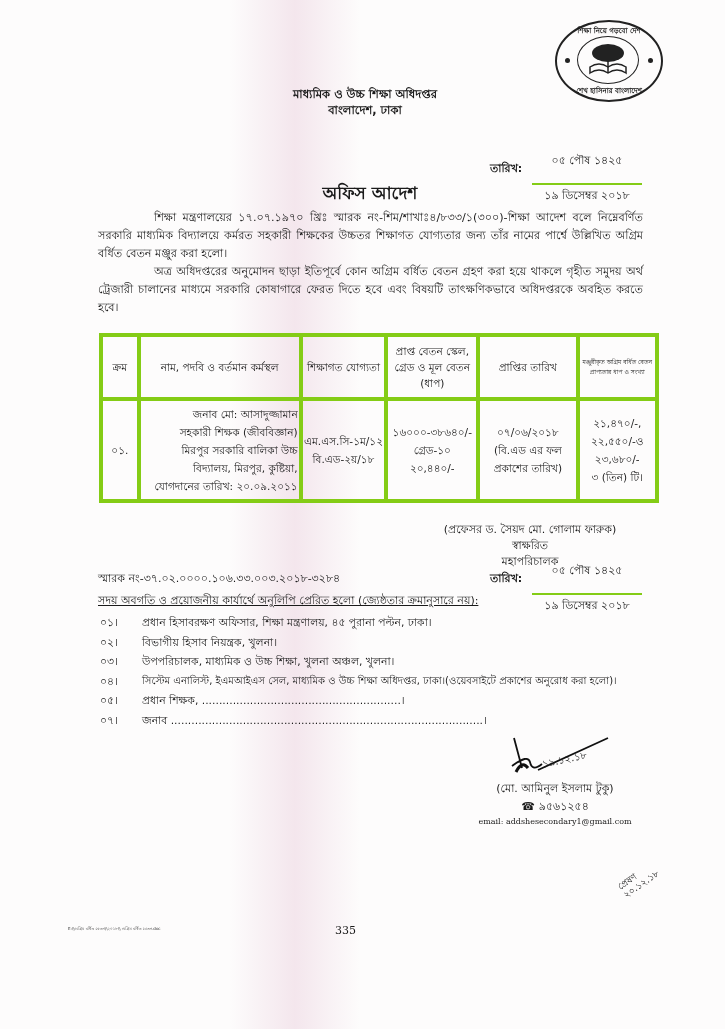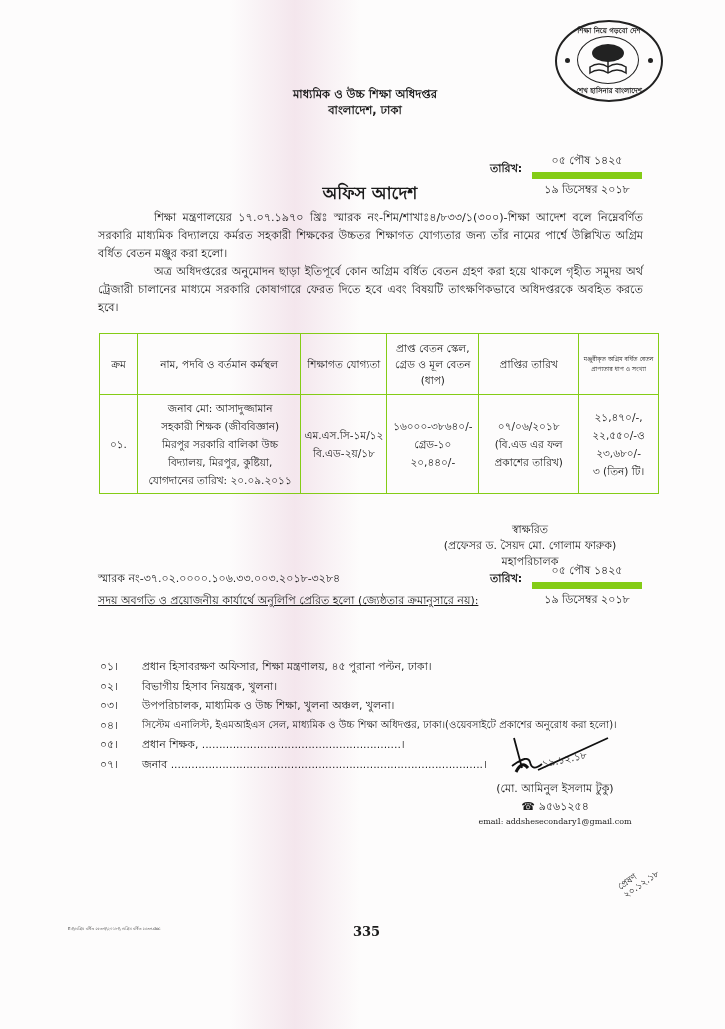--- a/index.html
+++ b/index.html
@@ -32,57 +32,57 @@
   .seal-text-bottom { bottom: 3px; }
   .seal-dot { position: absolute; width: 5px; height: 5px; background: #222; border-radius: 50%; top: 36px; }
 
   
   .header { position: absolute; left: 230px; top: 86px; width: 270px; font-size: 11.5px; line-height: 16px; font-weight: bold; }
   .header .url { font-family: "DejaVu Serif", serif; font-weight: normal; font-size: 12px; }
 
   .date-block { position: absolute; font-size: 11px; }
   .date-label { position: absolute; left: 0; top: 8px; font-weight: bold; }
   .date-fraction { position: absolute; left: 42px; top: 0; width: 110px; text-align: center; }
-  .date-fraction .top { border-bottom: 7px solid #84cc16; padding-bottom: 1px; }
+  .date-fraction .top { border-bottom: 2px solid #84cc16; padding-bottom: 12px; }
   .date-fraction .bot { padding-top: 2px; }
 
   .office-order { position: absolute; left: 320px; top: 180px; width: 100px; text-align: center; font-size: 17px; font-weight: bold; }
 
   .para { position: absolute; left: 98px; width: 545px; font-size: 11.2px; line-height: 18px; text-align: justify; }
   .para .indent { display: inline-block; width: 56px; }
 
   
   table.grid {
     position: absolute; left: 99px; top: 333px; width: 560px; border-collapse: collapse;
     font-size: 10.5px;
   }
-  table.grid th, table.grid td { border: 1px solid #84cc16; text-align: center; vertical-align: middle; }
+  table.grid th, table.grid td { border: 4px solid #84cc16; text-align: center; vertical-align: middle; }
   table.grid th { font-weight: normal; height: 58px; line-height: 16px; }
   table.grid td { height: 96px; line-height: 18px; }
-  table.grid td.left { text-align: center; padding-left: 3px; }
+  table.grid td.left { text-align: right; padding-left: 3px; }
   table.grid th.tiny { font-size: 6px; line-height: 10px; }
 
   .sign1 { position: absolute; left: 430px; top: 522px; width: 200px; text-align: center; font-size: 11px; line-height: 16px; }
 
   .memo { position: absolute; left: 98px; top: 570px; font-size: 11px; }
   .cc-heading { position: absolute; left: 98px; top: 592px; font-size: 11px; text-decoration: underline; }
-  .cc-list { position: absolute; left: 100px; top: 614px; width: 560px; font-size: 10.8px; margin-top: 44px; }
+  .cc-list { position: absolute; left: 100px; top: 614px; width: 560px; font-size: 10.8px; }
   .cc-row { height: 19.5px; display: flex; }
   .cc-num { width: 42px; }
   .cc-text { flex: 1; }
 
   .signature-scribble { position: absolute; left: 508px; top: 732px; width: 110px; height: 48px; }
   .sign2 { position: absolute; left: 460px; top: 780px; width: 190px; text-align: center; font-size: 11px; line-height: 18px; }
   .sign2 .email { font-family: "DejaVu Serif", serif; font-size: 8px; line-height: 12px; }
   .phone-icon { display: inline-block; font-size: 11px; margin-right: 4px; }
 
   .initial { position: absolute; left: 618px; top: 870px; font-size: 9px; transform: rotate(-35deg); line-height: 10px; }
 
   .footer-small { position: absolute; left: 68px; top: 926px; font-size: 4px; color: #333; }
-  .page-number { position: absolute; left: 353px; top: 924px; font-family: "DejaVu Serif", serif; font-size: 13px; font-weight: bold; }
+  .page-number { position: absolute; left: 335px; top: 924px; font-family: "DejaVu Serif", serif; font-size: 11px; }
 </style>
 </head>
 <body>
 
 <div class="page-tint"></div>
 
 <div class="seal">
   <div class="seal-text-top">শিক্ষা নিয়ে গড়বো দেশ</div>
   <span class="seal-dot" style="left:8px"></span>
   <span class="seal-dot" style="right:8px"></span>
@@ -165,22 +165,22 @@
         <div>২১,৪৭০/-,</div>
         <div>২২,৫৫০/-ও</div>
         <div>২৩,৬৮০/-</div>
         <div>৩ (তিন) টি।</div>
       </td>
     </tr>
   </tbody>
 </table>
 
 <div class="sign1">
+  <div>(প্রফেসর ড. সৈয়দ মো. গোলাম ফারুক)</div>
   <div>স্বাক্ষরিত</div>
-  <div>(প্রফেসর ড. সৈয়দ মো. গোলাম ফারুক)</div>
   <div>মহাপরিচালক</div>
 </div>
 
 <div class="memo">স্মারক নং-৩৭.০২.০০০০.১০৬.৩৩.০০৩.২০১৮-৩২৮৪</div>
 <div class="date-block" style="left:490px; top:562px; width:160px; height:36px;">
   <span class="date-label">তারিখ:</span>
   <div class="date-fraction">
     <div class="top">০৫ পৌষ ১৪২৫</div>
     <div class="bot">১৯ ডিসেম্বর ২০১৮</div>
   </div>

